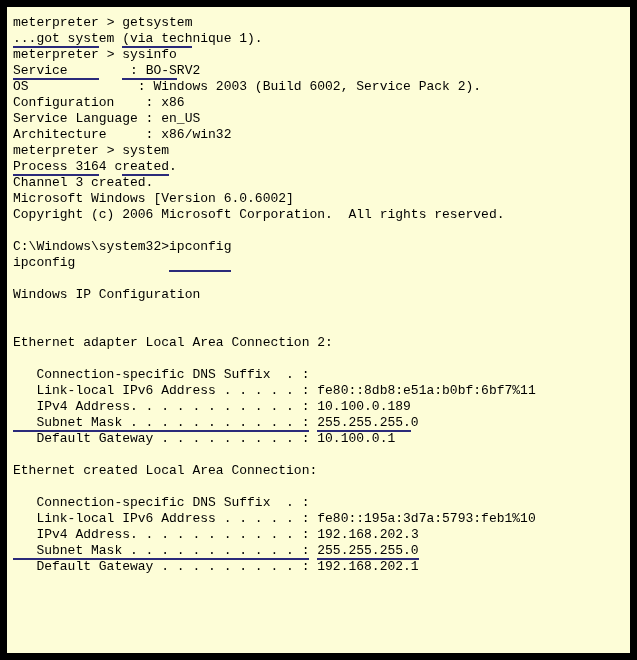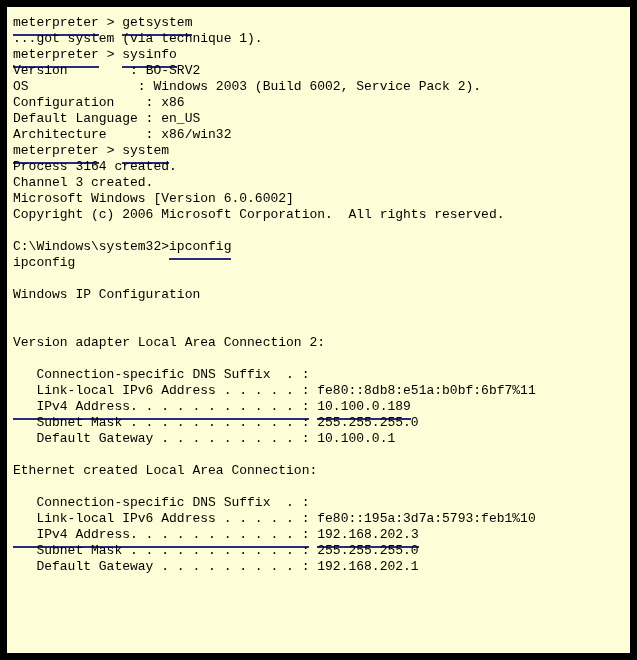--- a/index.html
+++ b/index.html
@@ -22,47 +22,47 @@
     padding: 8px 6px;
     font-family: "Courier New", Courier, monospace;
     font-size: 13px;
     line-height: 16px;
     color: #000;
     white-space: pre;
     overflow: hidden;
   }
   .u {
     border-bottom: 2px solid #2a2a7a;
-    padding-bottom: 4px;
+    padding-bottom: 16px;
   }
 </style>
 </head>
 <body>
 
 <div class="terminal"><span class="u">meterpreter</span><span> &gt; </span><span class="u">getsystem</span>
 <span>...got system (via technique 1).</span>
 <span class="u">meterpreter</span><span> &gt; </span><span class="u">sysinfo</span>
-<span>Version        : </span><span>BO-SRV2</span>
+<span>Service        : </span><span>BO-SRV2</span>
 <span>OS              : </span><span>Windows 2003 (Build 6002, Service Pack 2).</span>
 <span>Configuration    : </span><span>x86</span>
-<span>Default Language : </span><span>en_US</span>
+<span>Service Language : </span><span>en_US</span>
 <span>Architecture     : </span><span>x86/win32</span>
 <span class="u">meterpreter</span><span> &gt; </span><span class="u">system</span>
 <span>Process 3164 created.</span>
 <span>Channel 3 created.</span>
 <span>Microsoft Windows [Version 6.0.6002]</span>
 <span>Copyright (c) 2006 Microsoft Corporation.  All rights reserved.</span>
 <span></span>
 <span>C:\Windows\system32&gt;</span><span class="u">ipconfig</span>
 <span>ipconfig</span>
 <span></span>
 <span>Windows IP Configuration</span>
 <span></span>
 <span></span>
-<span>Version adapter Local Area Connection 2:</span>
+<span>Ethernet adapter Local Area Connection 2:</span>
 <span></span>
 <span>   Connection-specific DNS Suffix  . :</span>
 <span>   Link-local IPv6 Address . . . . . : fe80::8db8:e51a:b0bf:6bf7%11</span>
 <span class="u">   IPv4 Address. . . . . . . . . . . :</span><span> </span><span class="u">10.100.0.189</span>
 <span>   Subnet Mask . . . . . . . . . . . : 255.255.255.0</span>
 <span>   Default Gateway . . . . . . . . . : 10.100.0.1</span>
 <span></span>
 <span>Ethernet created Local Area Connection:</span>
 <span></span>
 <span>   Connection-specific DNS Suffix  . :</span>

